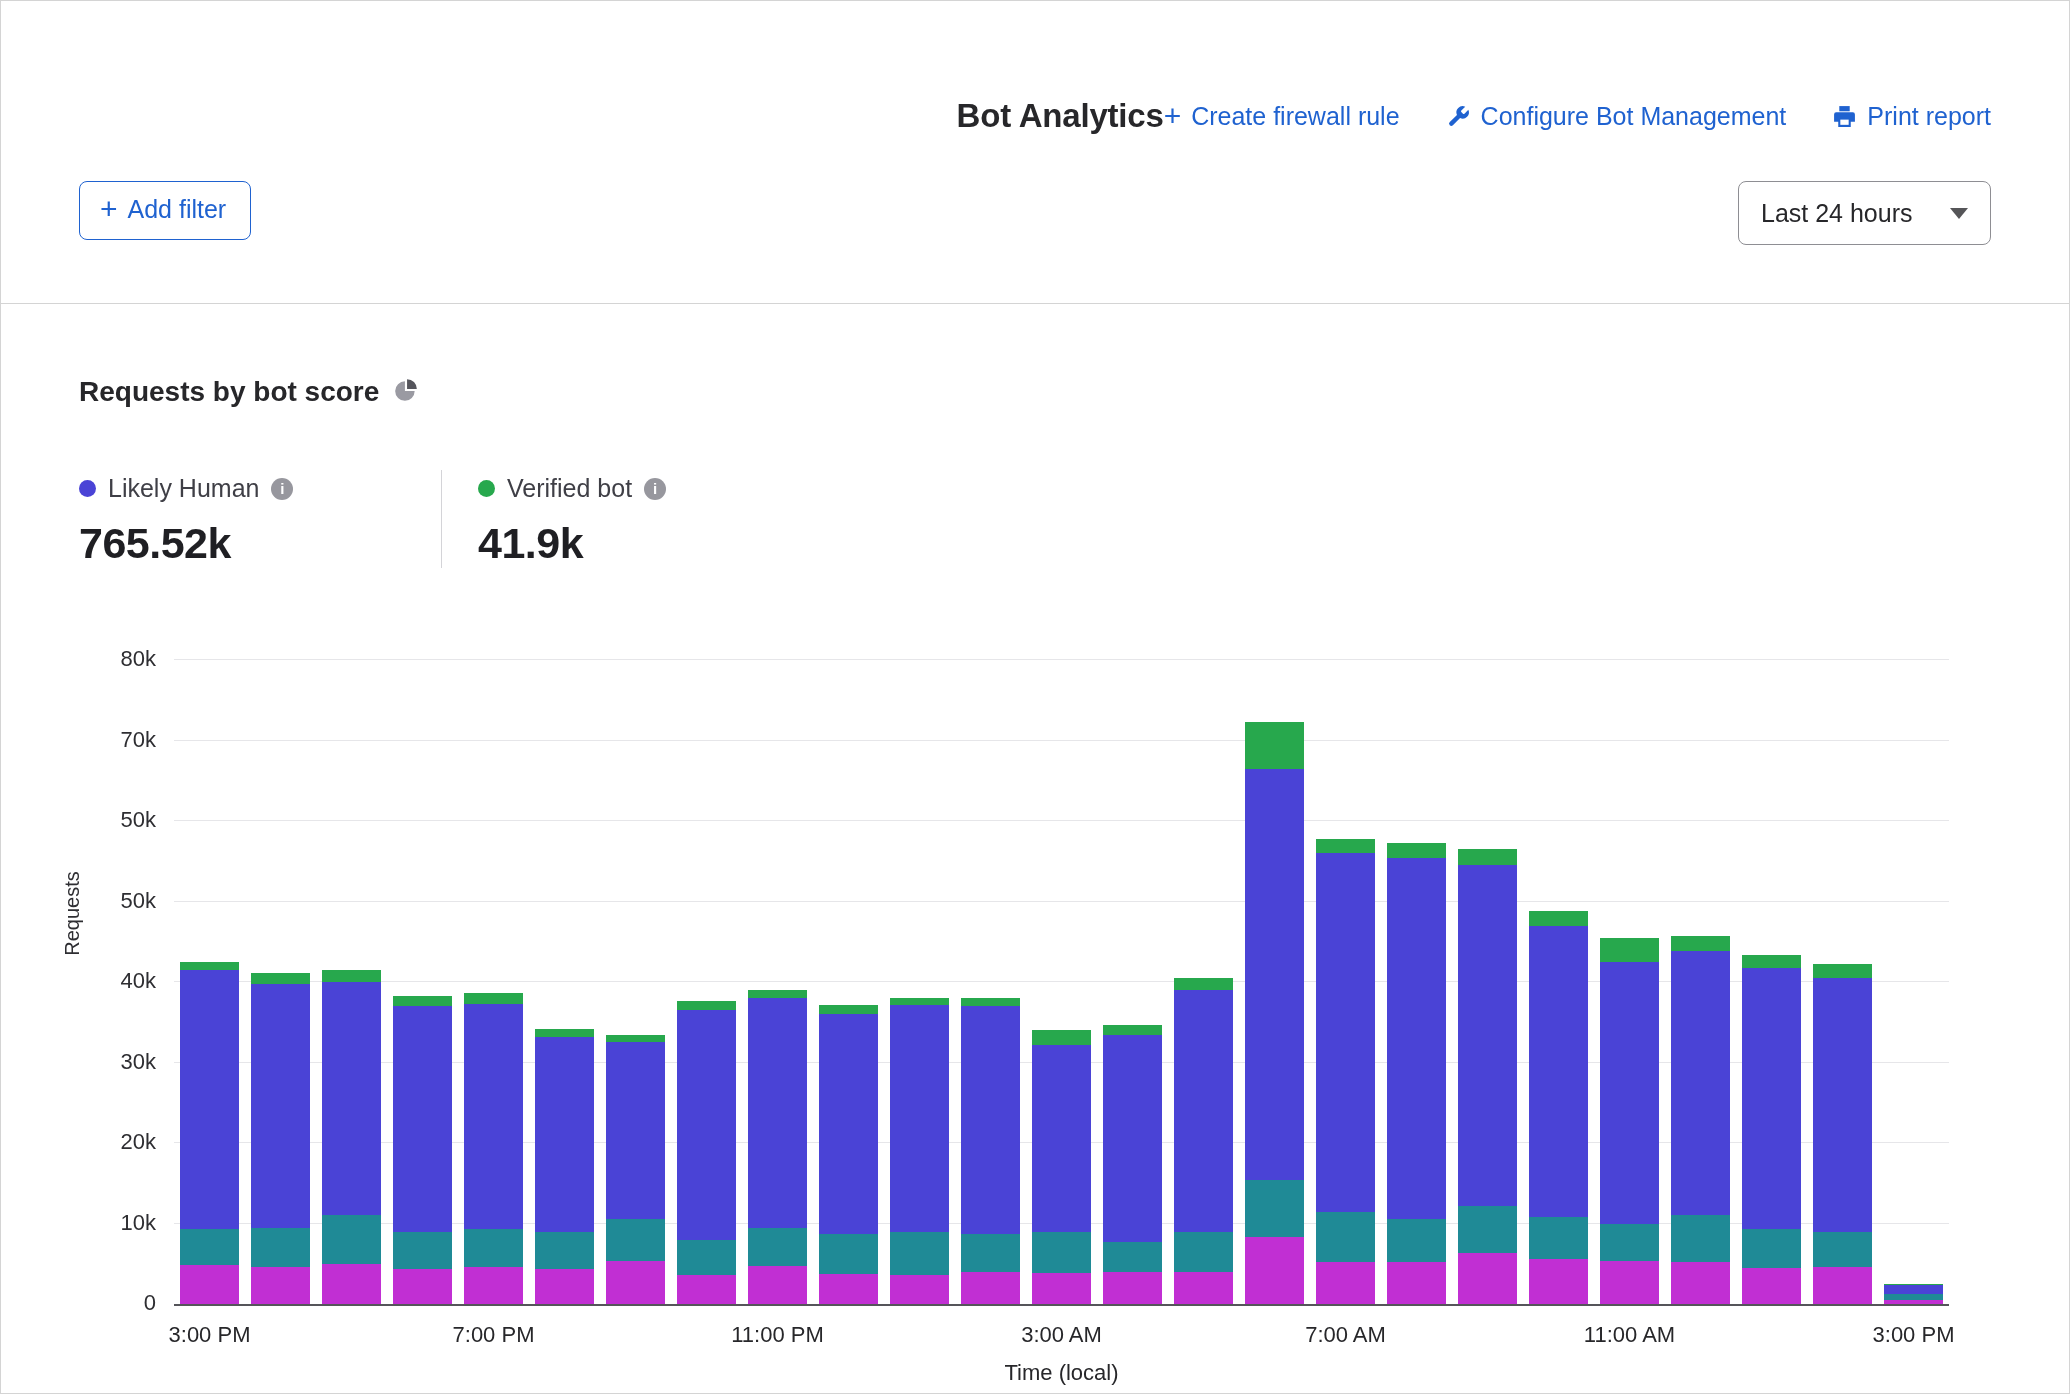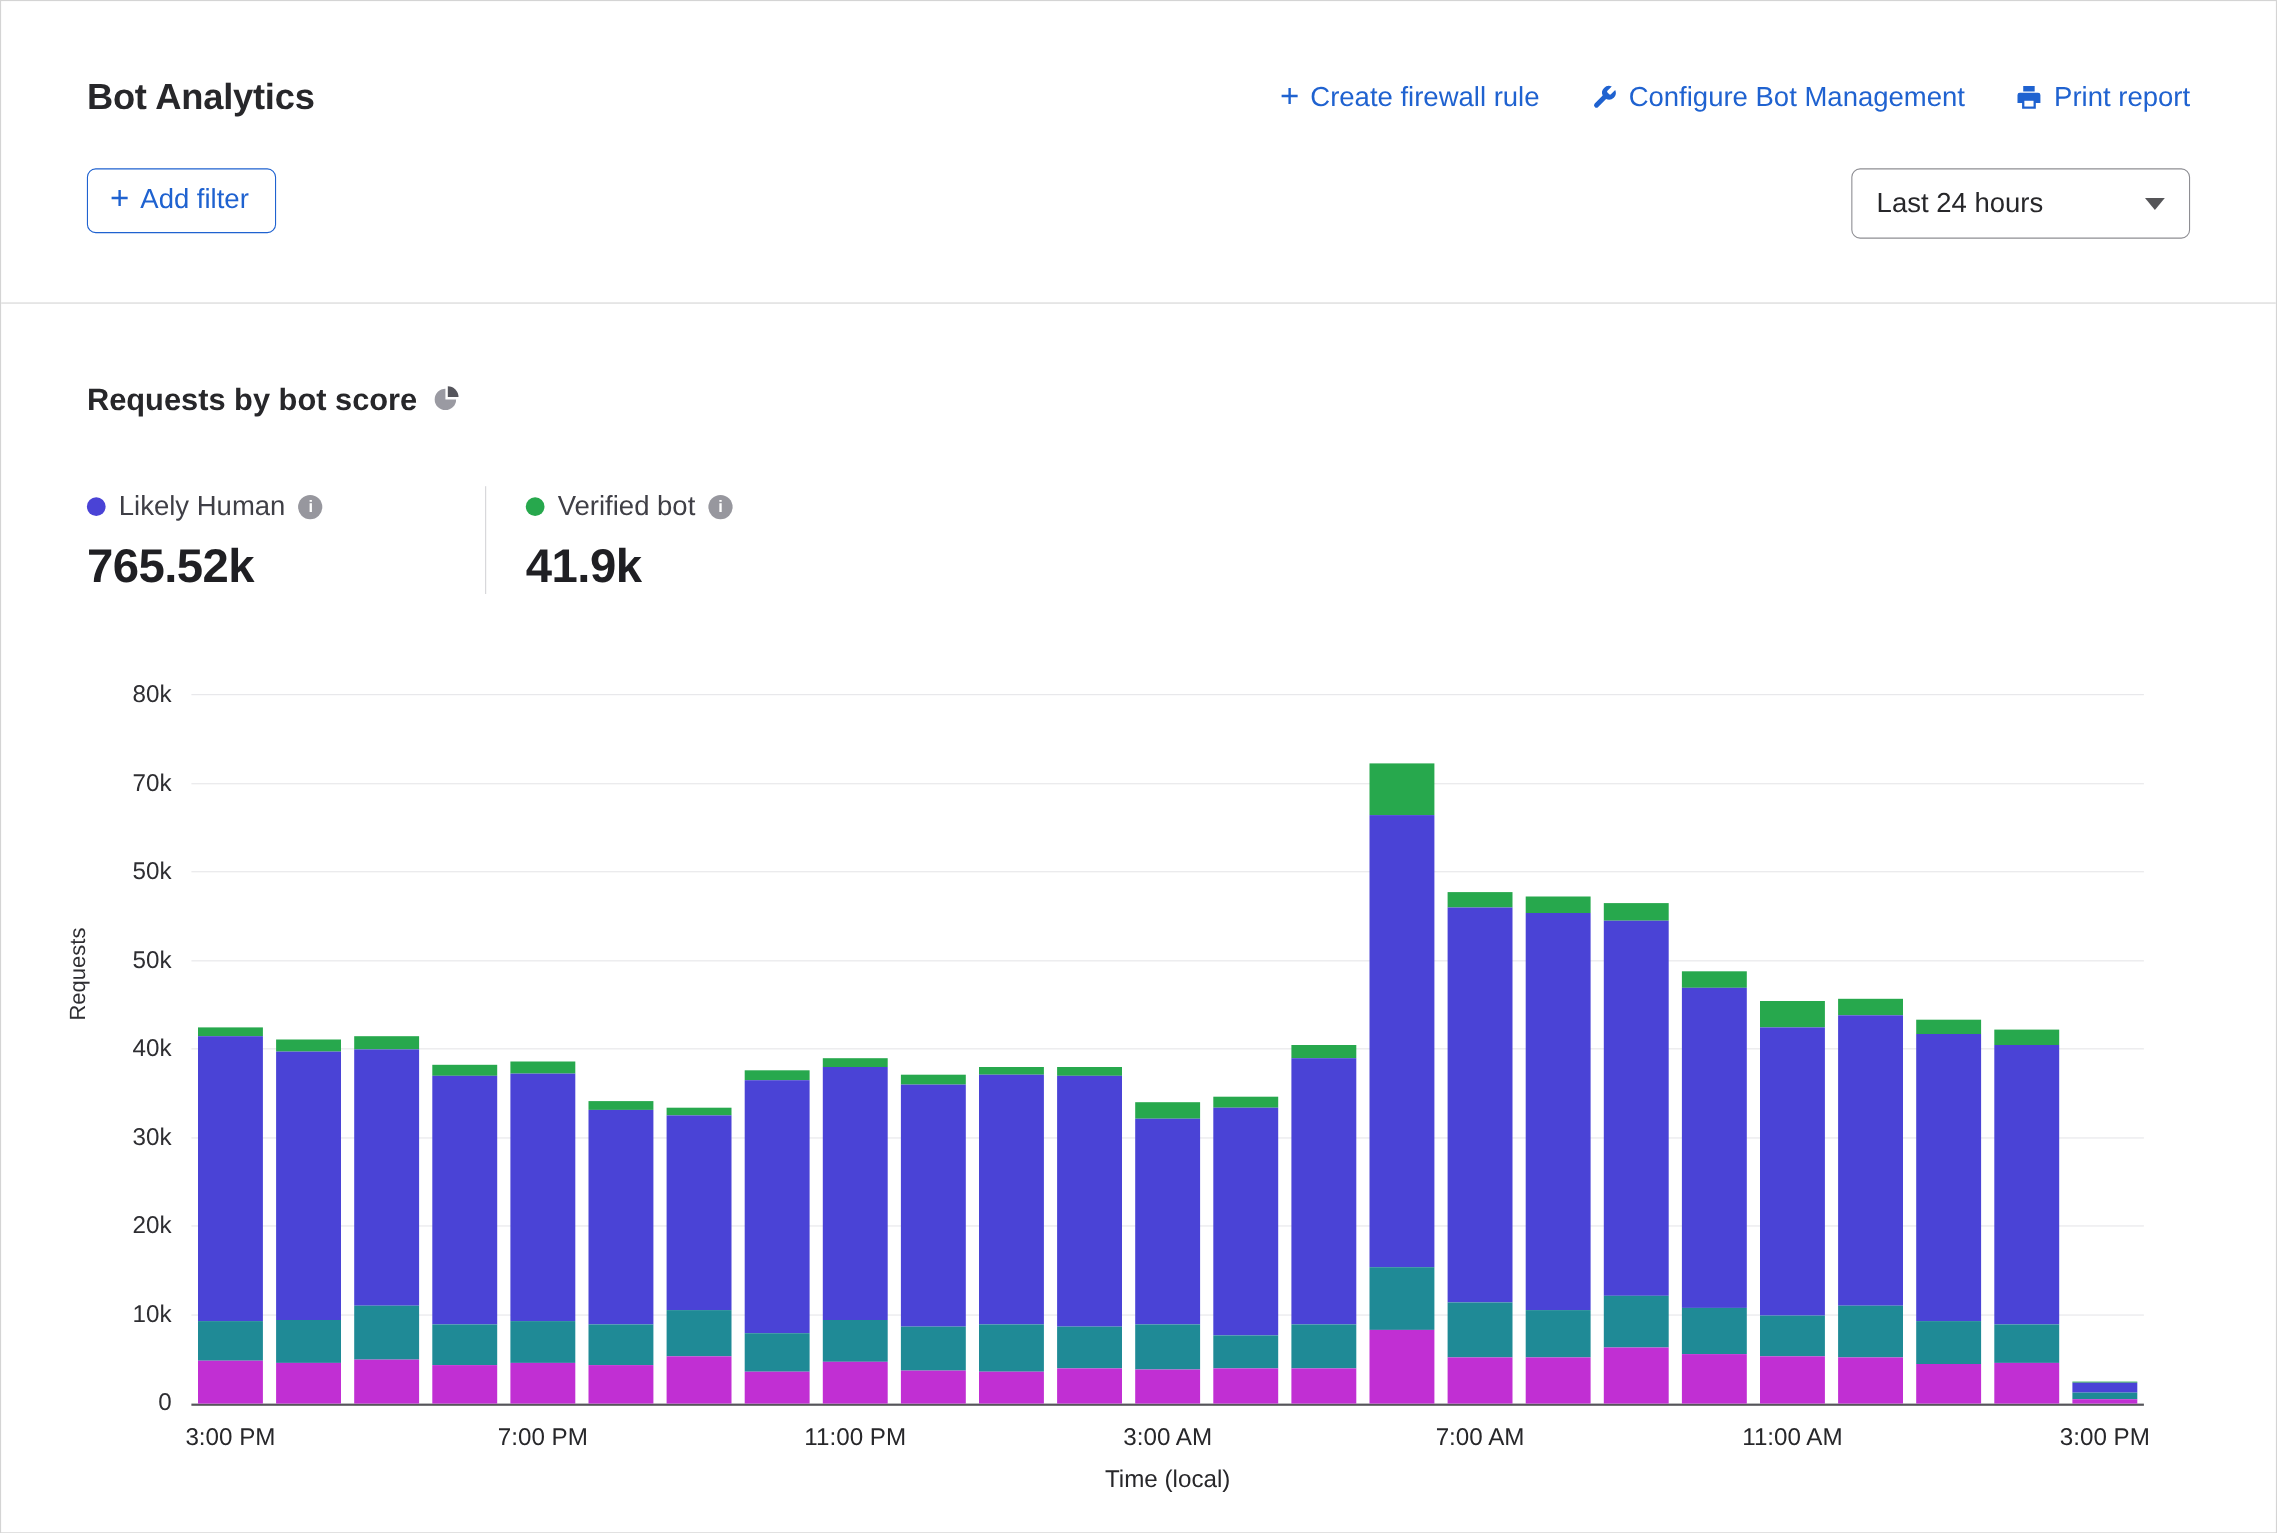--- a/index.html
+++ b/index.html
@@ -11,39 +11,39 @@
   .page {
     width: 2070px;
     height: 1394px;
     background: #fff;
     border: 1px solid #d4d4d4;
     overflow: hidden;
   }
 
   
   .topbar { padding: 68px 78px 58px 78px; border-bottom: 1px solid #d4d4d4; }
-  .topbar-row1 { display: flex; justify-content: space-between; align-items: center; }
+  .topbar-row1 { display: flex; justify-content: flex-end; align-items: center; margin-top: 28px; }
   .page-title { font-size: 33px; font-weight: 700; color: #27272a; letter-spacing: -0.2px; }
   .header-links { display: flex; align-items: center; gap: 46px; }
   .hlink {
     display: flex; align-items: center; gap: 10px;
     color: #1f62d0; font-size: 25px; text-decoration: none; cursor: pointer;
   }
   .hlink .ic { display: inline-flex; align-items: center; }
   .plus-glyph::before { content: "+"; font-size: 30px; font-weight: 500; line-height: 1; }
 
   .topbar-row2 { margin-top: 46px; display: flex; justify-content: space-between; align-items: flex-start; }
   .btn-add-filter {
     display: inline-flex; align-items: center; gap: 10px;
     border: 1px solid #1f62d0; color: #1f62d0; background: #fff;
     font-size: 25px; font-family: inherit;
     padding: 12px 24px 14px 20px; border-radius: 8px; cursor: pointer;
   }
   .select-box {
-    width: 308px; height: 64px;
+    width: 253px; height: 64px;
     border: 1px solid #8e8e93; border-radius: 8px; background: #fff;
     display: flex; align-items: center; justify-content: space-between;
     padding: 0 22px; font-size: 25px; color: #27272a; cursor: pointer;
   }
   .chevron-down {
     width: 0; height: 0;
     border-left: 9px solid transparent; border-right: 9px solid transparent;
     border-top: 11px solid #555558;
   }
 

